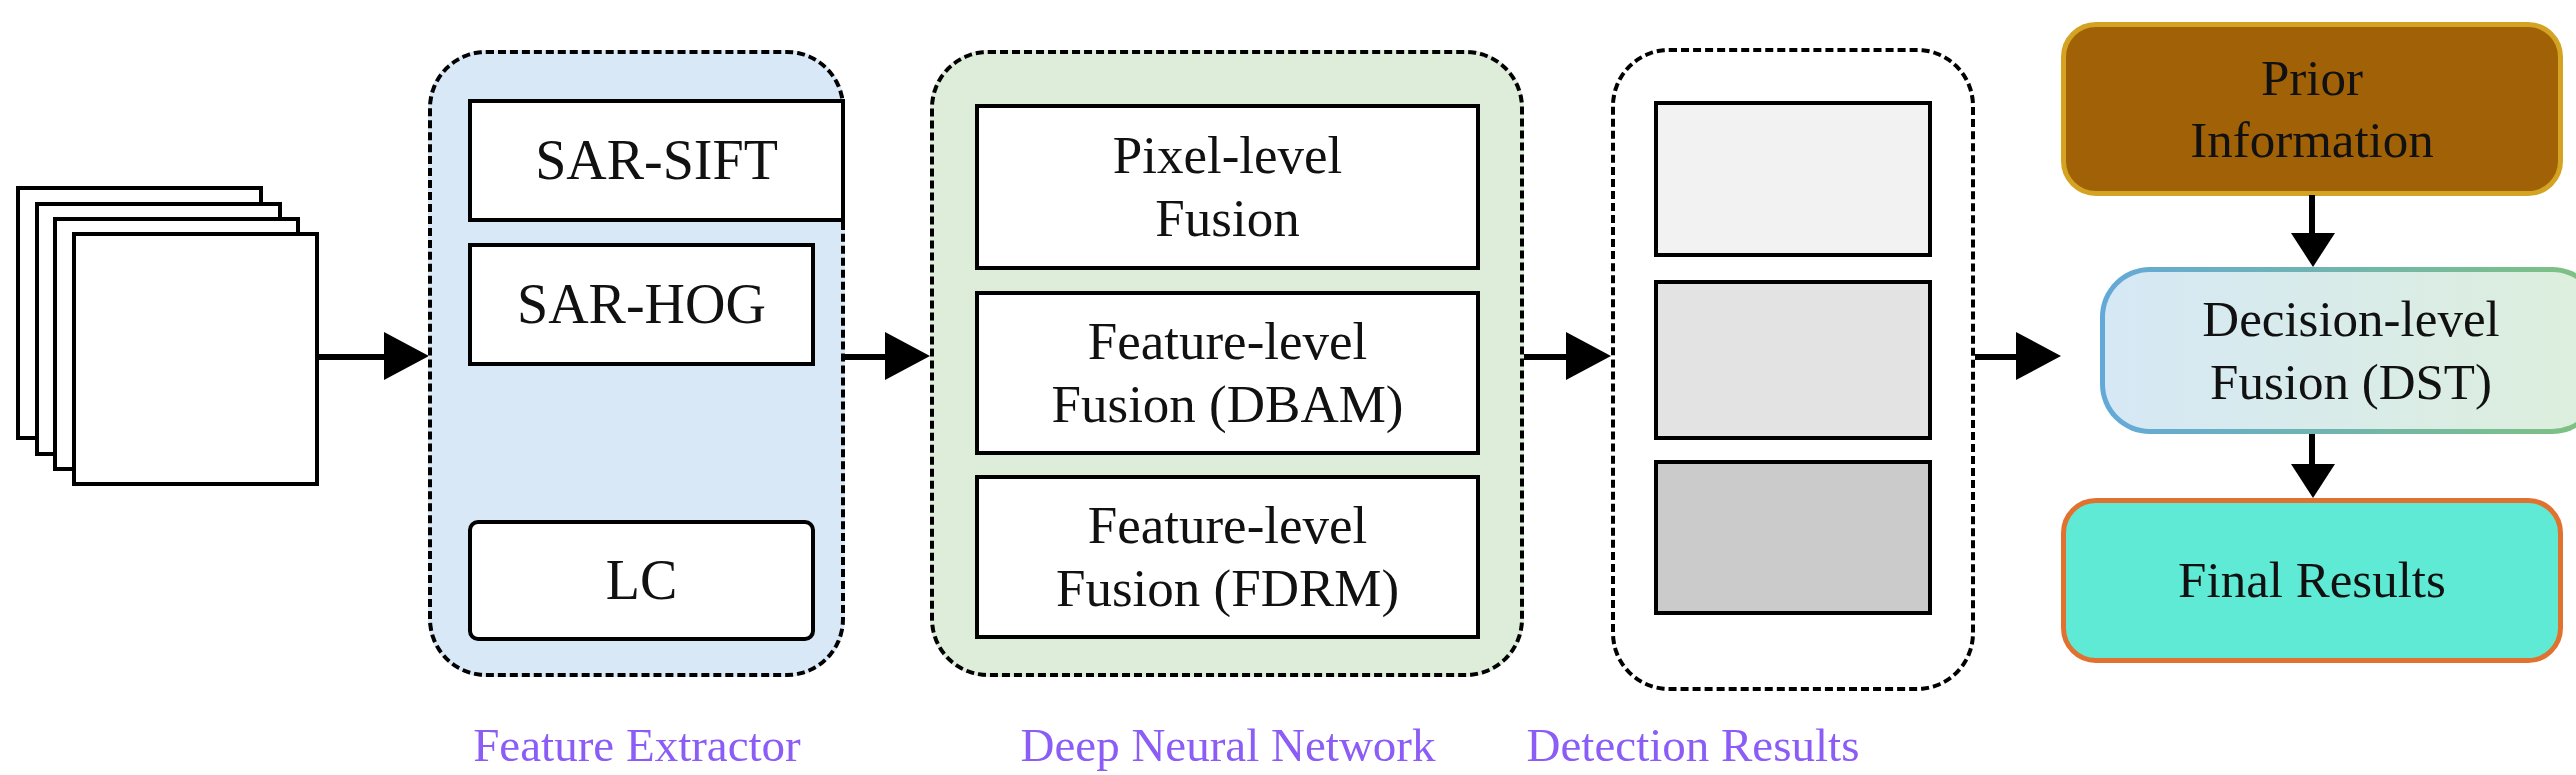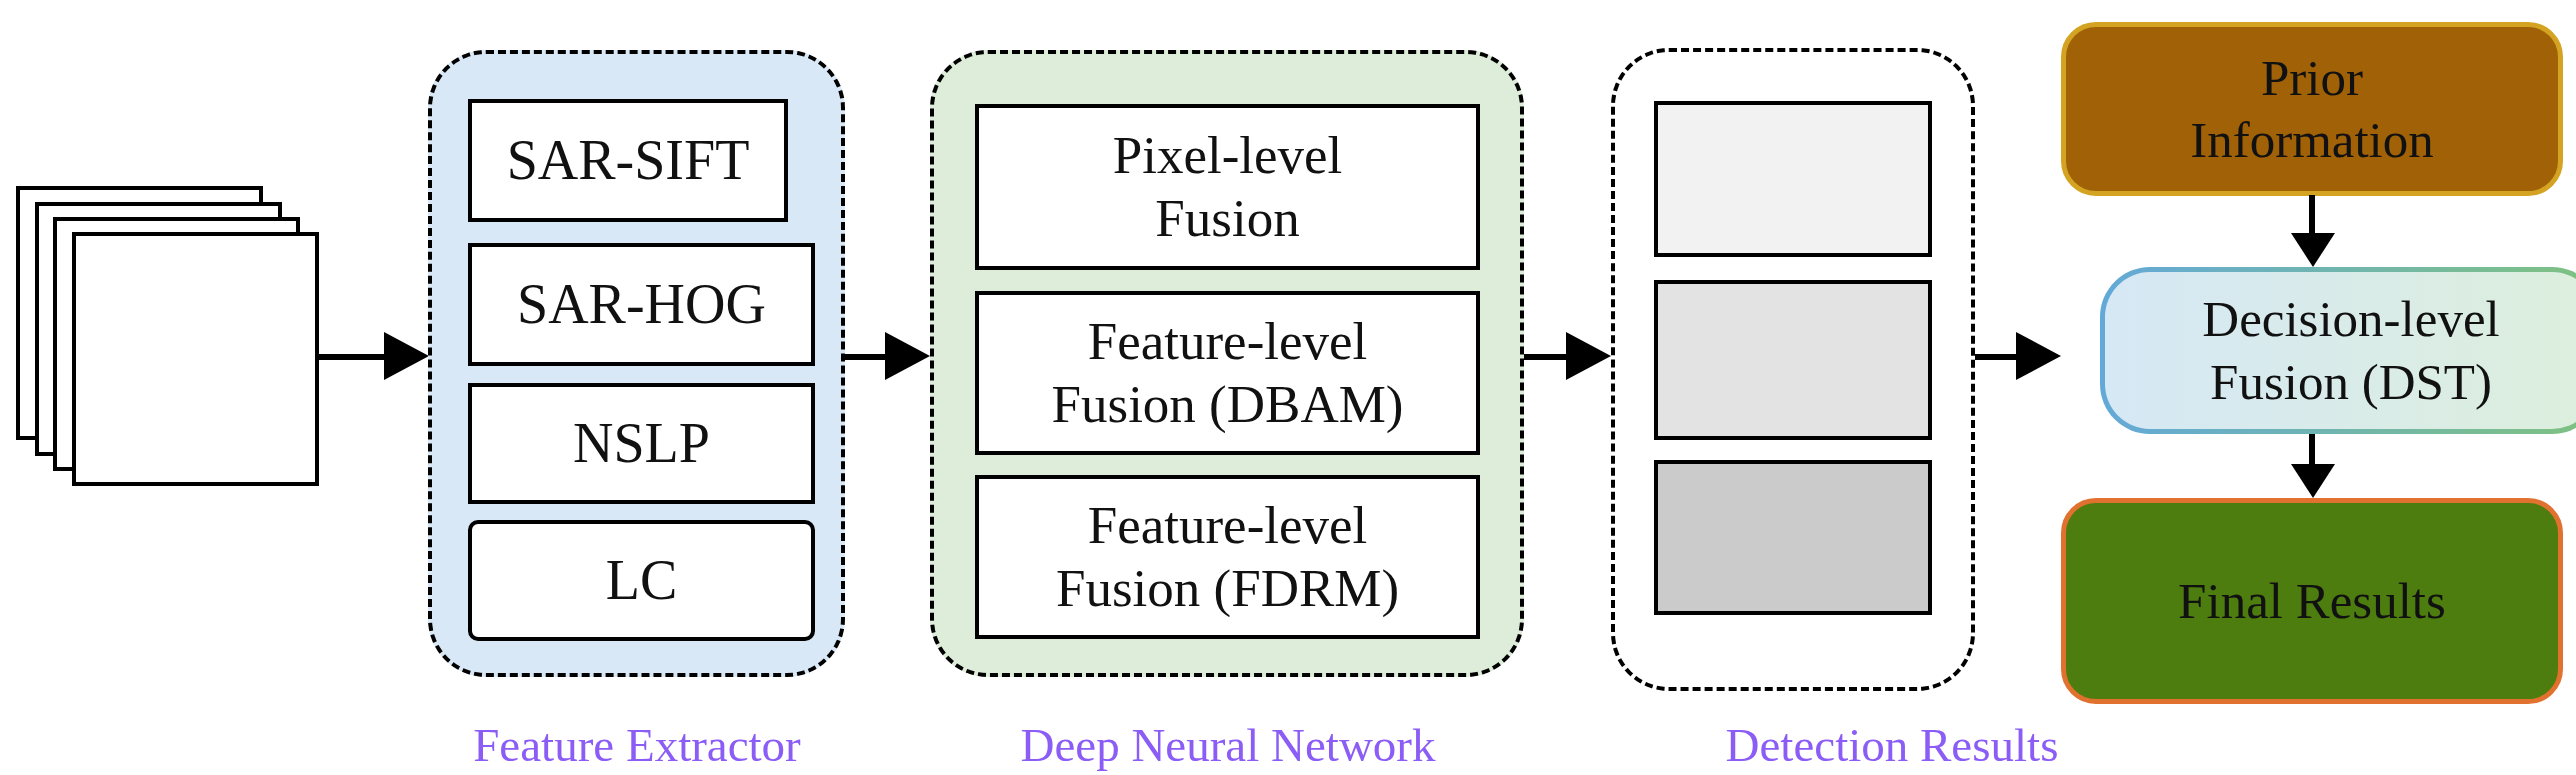--- a/index.html
+++ b/index.html
@@ -39,23 +39,22 @@
     <div class="page" style="left:53px;top:217px;"></div>
     <div class="page" style="left:72px;top:232px;"></div>
   </div>
 
   <div>
     <div class="h-stem" style="left:318px;top:354px;width:69px;"></div>
     <div class="h-head" style="left:384px;top:332px;"></div>
   </div>
 
   <div class="group" style="left: 428px; top: 50px; width: 417px; height: 627px; background: rgb(217, 232, 246);"></div>
-  <div class="wbox" style="left:468px;top:99px;width:320px;height:123px;">SAR-SIFT</div>
+  <div class="wbox" style="left:468px;top:99px;width:377px;height:123px;">SAR-SIFT</div>
   <div class="wbox" style="left:468px;top:243px;width:347px;height:123px;">SAR-HOG</div>
-  <div class="wbox" style="left:468px;top:383px;width:347px;height:121px;">NSLP</div>
   <div class="wbox" style="left:468px;top:520px;width:347px;height:121px;border-radius:10px;">LC</div>
   <div class="group-label" style="left:637px;">Feature Extractor</div>
 
   <div>
     <div class="h-stem" style="left:845px;top:354px;width:43px;"></div>
     <div class="h-head" style="left:885px;top:332px;"></div>
   </div>
 
   <div class="group" style="left: 930px; top: 50px; width: 594px; height: 627px; background: rgb(222, 237, 218);"></div>
   <div class="wbox small" style="left:975px;top:104px;width:505px;height:166px;">
@@ -74,21 +73,21 @@
 
   <div>
     <div class="h-stem" style="left:1524px;top:354px;width:43px;"></div>
     <div class="h-head" style="left:1566px;top:332px;"></div>
   </div>
 
   <div class="group" style="left:1611px;top:48px;width:364px;height:643px;background:#fff;"></div>
   <div class="gbox" style="left: 1654px; top: 101px; width: 278px; height: 156px; background: rgb(242, 242, 242);"></div>
   <div class="gbox" style="left: 1654px; top: 280px; width: 278px; height: 160px; background: rgb(227, 227, 227);"></div>
   <div class="gbox" style="left: 1654px; top: 460px; width: 278px; height: 155px; background: rgb(203, 203, 203);"></div>
-  <div class="group-label" style="left:1892px;">Detection Results</div>
+  <div class="group-label" style="left:1693px;">Detection Results</div>
 
   <div>
     <div class="h-stem" style="left:1975px;top:354px;width:43px;"></div>
     <div class="h-head" style="left:2016px;top:332px;"></div>
   </div>
 
   <div class="rnode" style="top:22px;height:174px;border-radius:35px;border:5.6px solid #D4A322;background:#a16207;">
     <span>Prior</span>
     <span>Information</span>
   </div>
@@ -102,18 +101,18 @@
         background:linear-gradient(90deg,#D5E8F5,#DDEFDC) padding-box,linear-gradient(90deg,#63A9D8,#7FC27F) border-box;margin-left:39px;">
     <span>Decision-level</span>
     <span>Fusion (DST)</span>
   </div>
 
   <div>
     <div class="v-stem" style="left:2309px;top:434px;height:34px;"></div>
     <div class="v-head" style="left:2291px;top:464px;"></div>
   </div>
 
-  <div class="rnode" style="top:498px;height:206px;border-radius:35px;border:5.6px solid #E1712F;background:#4d7c0f;">
+  <div class="rnode" style="top:498px;height:165px;border-radius:35px;border:5.6px solid #E1712F;background:#5eead4;">
     <span>Final Results</span>
   </div>
 
 </div>
 
 
 </body></html>

